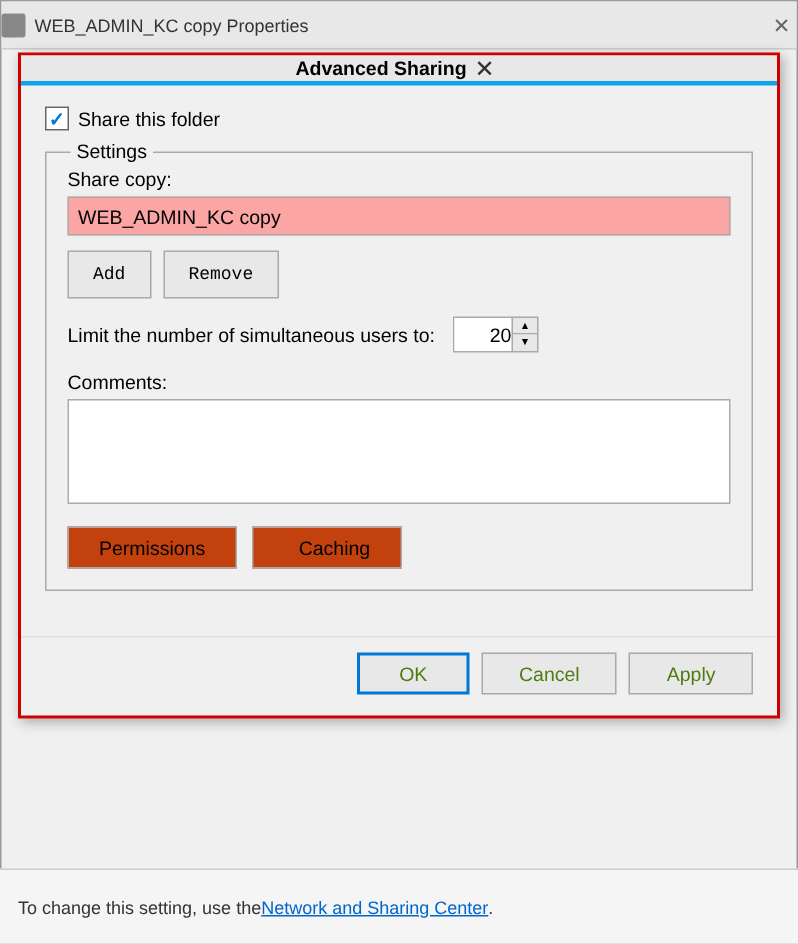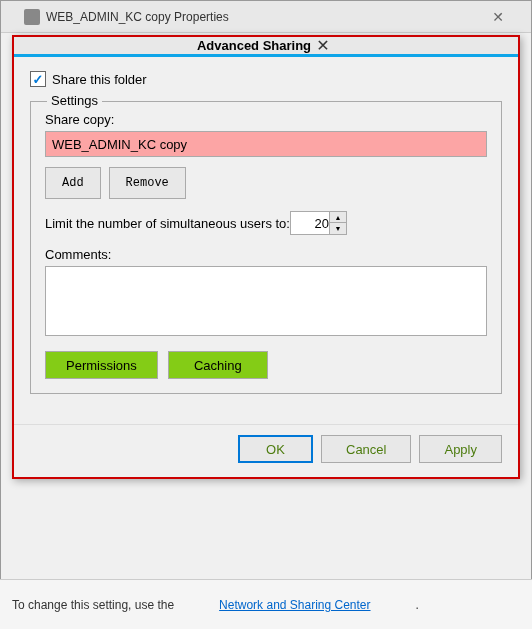--- a/index.html
+++ b/index.html
@@ -21,21 +21,21 @@
       height: 629px;
       background: #f0f0f0;
       border: 1px solid #999;
     }
 
     .bg-titlebar {
       background: #e8e8e8;
       height: 32px;
       display: flex;
       align-items: center;
-      padding: 0 23px;
+      padding: 0 0;
       border-bottom: 1px solid #ccc;
       justify-content: space-between;
     }
 
     .bg-titlebar-left {
       display: flex;
       align-items: center;
       gap: 6px;
     }
 
@@ -70,21 +70,20 @@
       right: 0;
       height: 50px;
       background: #f5f5f5;
       border-top: 1px solid #ccc;
       padding: 8px 12px;
       font-size: 12px;
       color: #333;
       display: flex;
       align-items: center;
       flex-wrap: wrap;
-      gap: 45px;
     }
 
     .bottom-note a {
       color: #0066cc;
       text-decoration: underline;
     }
 
     
     .dialog {
       position: absolute;
@@ -216,21 +215,21 @@
       font-family: Liberation Mono, monospace;
       cursor: pointer;
       height: 32px;
       color: #000;
     }
 
     
     .users-row {
       display: flex;
       align-items: center;
-      gap: 0;
+      gap: 12px;
       margin-bottom: 12px;
     }
 
     .users-label {
       font-size: 13px;
       color: #000;
     }
 
     .spinner-container {
       display: flex;
@@ -297,27 +296,28 @@
     
     .perm-caching-row {
       display: flex;
       gap: 10px;
       margin-top: 12px;
     }
 
     .btn-wide {
       padding: 4px 20px;
       border: 1px solid #aaa;
-      background: #84cc16;
+      background: #c2410c;
       font-size: 13px;
       font-family: inherit;
       cursor: pointer;
       height: 28px;
       color: #000;
       min-width: 100px;
+      text-align: right;
     }
 
     
     .dialog-footer {
       display: flex;
       justify-content: flex-end;
       gap: 8px;
       padding: 10px 16px 14px;
       border-top: 1px solid #ddd;
     }

